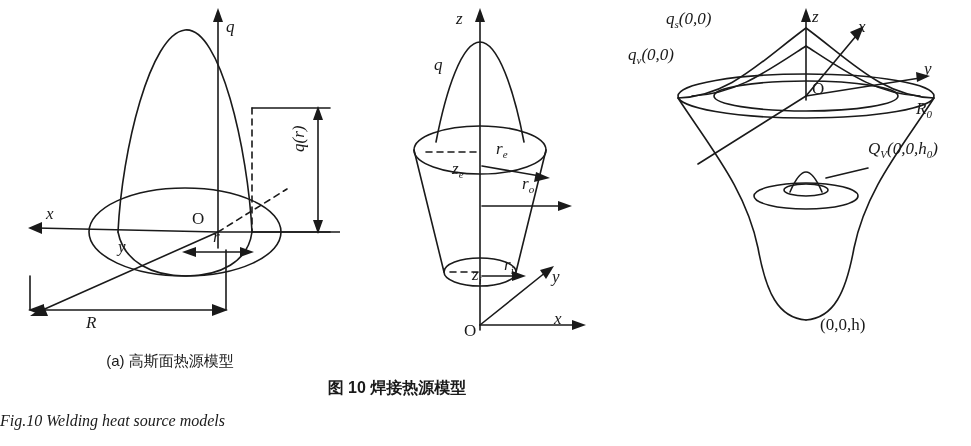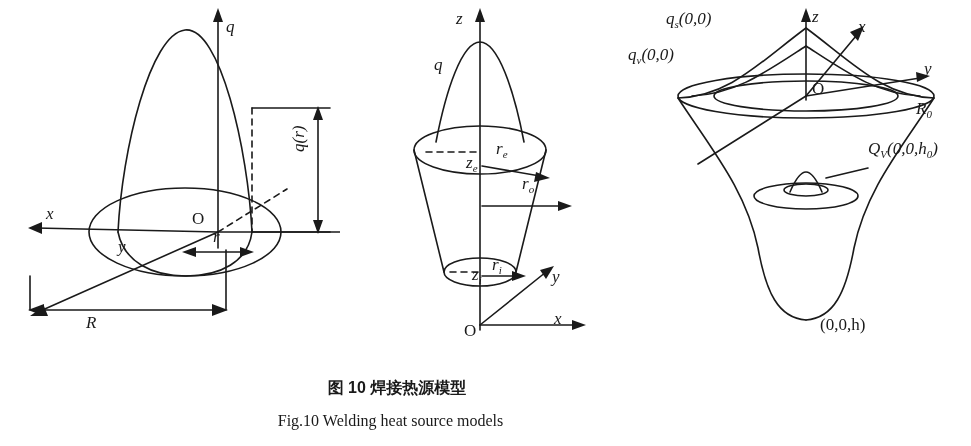--- a/index.html
+++ b/index.html
@@ -51,23 +51,23 @@
     text-align: center;
     font-size: 16px;
     font-weight: bold;
     font-family: "Liberation Sans", sans-serif;
   }
   #fig-title-en {
     position: absolute;
     top: 412px;
     left: 0;
     width: 781px;
-    text-align: center;
     font-size: 16px;
     font-family: "Liberation Serif", serif;
+    font-style: italic;
   }
 
   
   .lbl {
     position: absolute;
     font-family: "Liberation Serif", serif;
     font-style: italic;
     font-size: 17px;
     white-space: nowrap;
     line-height: 1;
@@ -129,20 +129,21 @@
     </svg>
 
     <div class="lbl" style="left:226px; top:18px;">q</div>
     <div class="lbl" style="left:46px; top:205px;">x</div>
     <div class="lbl" style="left:118px; top:238px;">y</div>
     <div class="lbl up" style="left:192px; top:210px;">O</div>
     <div class="lbl" style="left:213px; top:228px;">r</div>
     <div class="lbl" style="left:86px; top:314px;">R</div>
     <div class="lbl" style="left:290px; top:152px; transform:rotate(-90deg); transform-origin:left top;">q(r)</div>
 
+    <div class="caption sub-caption">(a) 高斯面热源模型</div>
   </div>
 
   <div class="panel" id="panel-b">
     <svg width="280" height="360" viewBox="0 0 280 360">
       <g fill="none" stroke="#1a1a1a" stroke-width="1.6" stroke-linecap="round">
 
         <line x1="140" y1="18" x2="140" y2="330"></line>
         <polygon points="140,8 135,22 145,22" fill="#1a1a1a" stroke="none"></polygon>
 
         <line x1="140" y1="325" x2="236" y2="325"></line>
@@ -174,25 +175,25 @@
         <polygon points="186,276 172,271 172,281" fill="#1a1a1a" stroke="none"></polygon>
       </g>
     </svg>
 
     <div class="lbl" style="left:116px; top:10px;">z</div>
     <div class="lbl" style="left:214px; top:310px;">x</div>
     <div class="lbl" style="left:212px; top:268px;">y</div>
     <div class="lbl up" style="left:124px; top:322px;">O</div>
     <div class="lbl" style="left:94px; top:56px;">q</div>
 
-    <div class="lbl" style="left:112px; top:154px;margin-left:14px;"><span>z</span><sub>e</sub></div>
+    <div class="lbl" style="left:112px; top:160px;"><span>z</span><sub>e</sub></div>
     <div class="lbl" style="left:112px; top:266px;margin-left:20px;"><span>z</span><sub>i</sub></div>
     <div class="lbl" style="left:156px; top:140px;text-align:center;"><span>r</span><sub>e</sub></div>
     <div class="lbl" style="left:182px; top:175px;"><span>r</span><sub>o</sub></div>
-    <div class="lbl" style="left:152px; top:256px;"><span>r</span><sub>i</sub></div>
+    <div class="lbl" style="left:164px; top:256px;"><span>r</span><sub>i</sub></div>
 
   </div>
 
   <div class="panel" id="panel-c">
     <svg width="351" height="360" viewBox="0 0 351 360">
       <g fill="none" stroke="#1a1a1a" stroke-width="1.6" stroke-linecap="round">
 
         <line x1="186" y1="18" x2="186" y2="100"></line>
         <polygon points="186,8 181,22 191,22" fill="#1a1a1a" stroke="none"></polygon>
 

